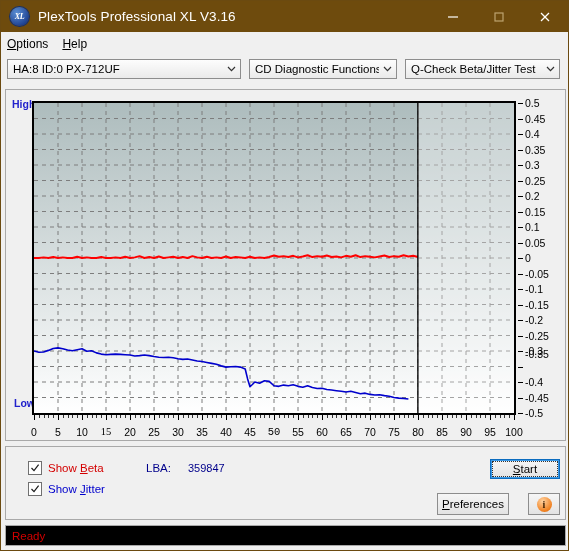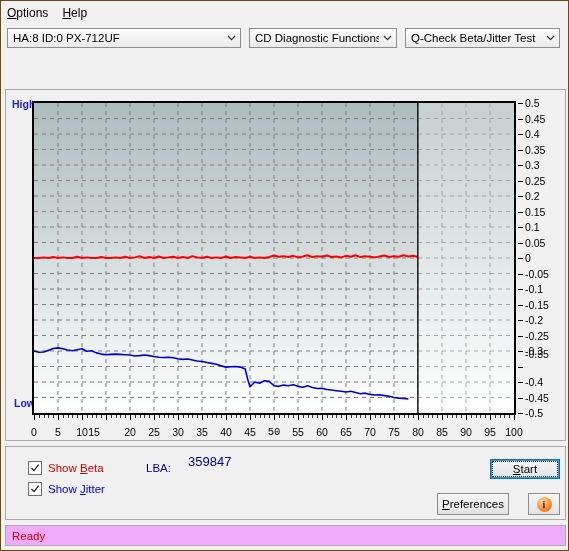--- a/index.html
+++ b/index.html
@@ -113,21 +113,21 @@
   #chk-beta{left:22px;top:14px;}
   #chk-jitter{left:22px;top:35px;}
   .checkbox{
     width:12px;height:12px;border:1px solid #707070;background:#fff;
     display:flex;align-items:center;justify-content:center;
   }
   .checkbox svg{display:block;}
   .chk-label{font-size:11.5px;}
   .chk-label u{text-decoration:underline;}
   #lba-label{position:absolute;left:140px;top:15px;font-size:11.5px;color:#00008b;}
-  #lba-value{position:absolute;left:182px;top:7px;font-size:13px;color:#00008b;}
+  #lba-value{position:absolute;left:182px;top:15px;font-size:11px;color:#00008b;}
   .btn{
     position:absolute;box-sizing:border-box;
     border:1px solid #8d8d8d;
     background:linear-gradient(#f6f6f6,#e3e3e3);
     font-size:11.5px;color:#000;
     display:flex;align-items:center;justify-content:center;
   }
   .btn u{text-decoration:underline;}
   #btn-start{
     left:484px;top:12px;width:70px;height:20px;
@@ -142,30 +142,52 @@
   .info-circle{
     width:15px;height:15px;border-radius:50%;
     background:radial-gradient(circle at 38% 28%,#ffd2a0,#f08020 70%,#c4600f);
     display:flex;align-items:center;justify-content:center;
     color:#3a1c00;font-size:10px;font-weight:bold;
     font-family:"Liberation Serif",serif;
   }
   
   .statusbar{
     position:absolute;left:4px;top:524px;width:561px;height:21px;
-    border:1px solid #a9a9a9;box-sizing:border-box;background:#f0abfc;
+    border:1px solid #a9a9a9;box-sizing:border-box;background:#000000;
     display:flex;align-items:center;
   }
   #status-text{font-size:11.5px;color:#d40000;padding-left:6px;}
 </style>
 </head>
 <body>
 
 <div id="app">
 
+  <div class="titlebar">
+    <div class="app-icon">XL</div>
+    <div class="title-text">PlexTools Professional XL V3.16</div>
+    <div class="win-btns">
+      <div class="win-btn">
+        <svg width="14" height="14" viewBox="0 0 14 14">
+            <line x1="2" y1="7" x2="12" y2="7" stroke="#fff" stroke-width="1.2"></line>
+          </svg>
+      </div>
+      <div class="win-btn">
+        <svg width="14" height="14" viewBox="0 0 14 14">
+            <rect x="3" y="3" width="8" height="8" fill="none" stroke="#bda36f" stroke-width="1.2"></rect>
+          </svg>
+      </div>
+      <div class="win-btn">
+        <svg width="14" height="14" viewBox="0 0 14 14">
+            <line x1="3" y1="3" x2="11" y2="11" stroke="#fff" stroke-width="1.3"></line>
+            <line x1="11" y1="3" x2="3" y2="11" stroke="#fff" stroke-width="1.3"></line>
+          </svg>
+      </div>
+    </div>
+  </div>
 
   <div class="menubar">
     <div class="menu-item"><u>O</u><span>ptions</span></div>
     <div class="menu-item"><u>H</u><span>elp</span></div>
   </div>
 
   <div class="combo-row">
     <div class="combo combo-device">
       <span class="cval">HA:8 ID:0  PX-712UF</span>
       <span class="arrow">
@@ -299,21 +321,21 @@
           <div class="xtick-mark minor" style="left: 35.6px;"></div>
           <div class="xtick-mark minor" style="left: 40.4px;"></div>
           <div class="xtick-mark minor" style="left: 45.2px;"></div>
           <div class="xtick-mark" style="left: 50px;"></div>
           <div class="xtick" style="left: 50px;">10</div>
           <div class="xtick-mark minor" style="left: 54.8px;"></div>
           <div class="xtick-mark minor" style="left: 59.6px;"></div>
           <div class="xtick-mark minor" style="left: 64.4px;"></div>
           <div class="xtick-mark minor" style="left: 69.2px;"></div>
           <div class="xtick-mark" style="left: 74px;"></div>
-          <div class="xtick" style="left: 62px;">15</div>
+          <div class="xtick" style="left: 74px; font-family: Liberation Serif, serif;">15</div>
           <div class="xtick-mark minor" style="left: 78.8px;"></div>
           <div class="xtick-mark minor" style="left: 83.6px;"></div>
           <div class="xtick-mark minor" style="left: 88.4px;"></div>
           <div class="xtick-mark minor" style="left: 93.2px;"></div>
           <div class="xtick-mark" style="left: 98px;"></div>
           <div class="xtick" style="left: 98px;">20</div>
           <div class="xtick-mark minor" style="left: 102.8px;"></div>
           <div class="xtick-mark minor" style="left: 107.6px;"></div>
           <div class="xtick-mark minor" style="left: 112.4px;"></div>
           <div class="xtick-mark minor" style="left: 117.2px;"></div>

